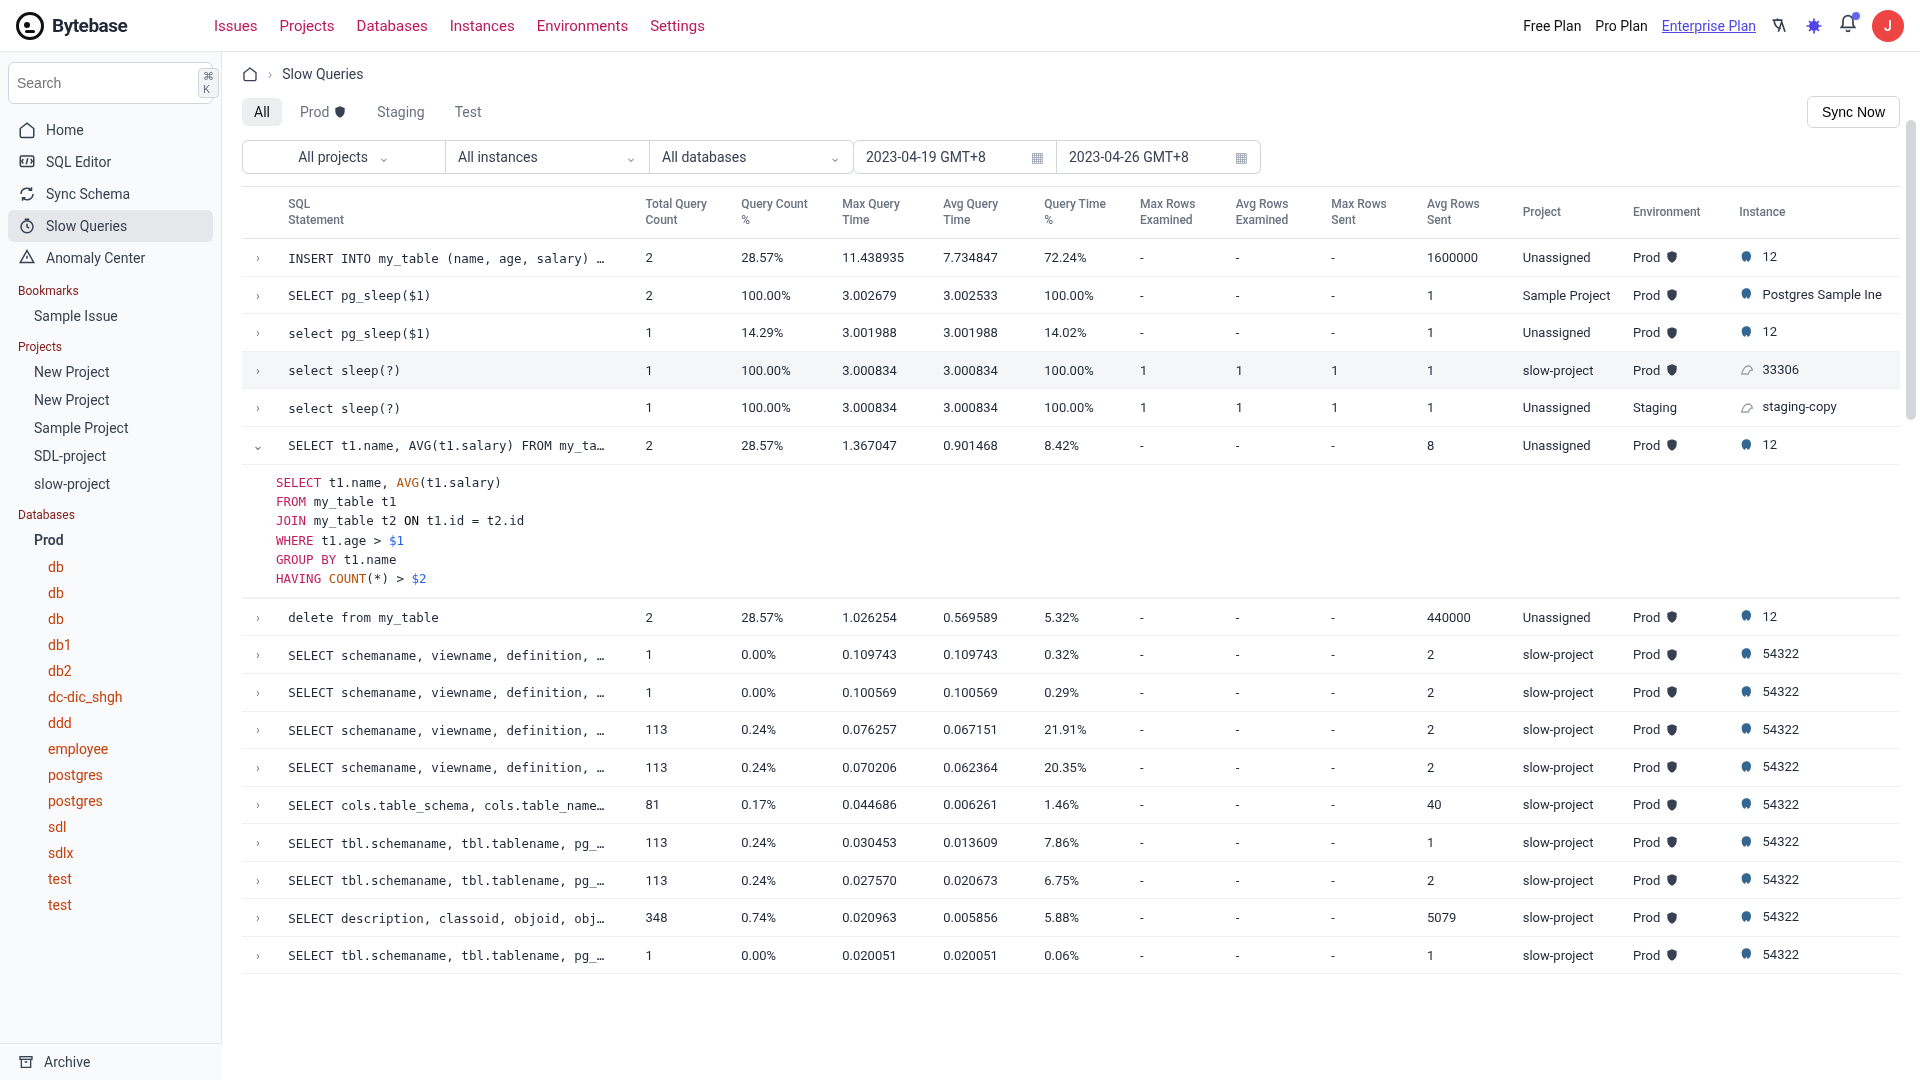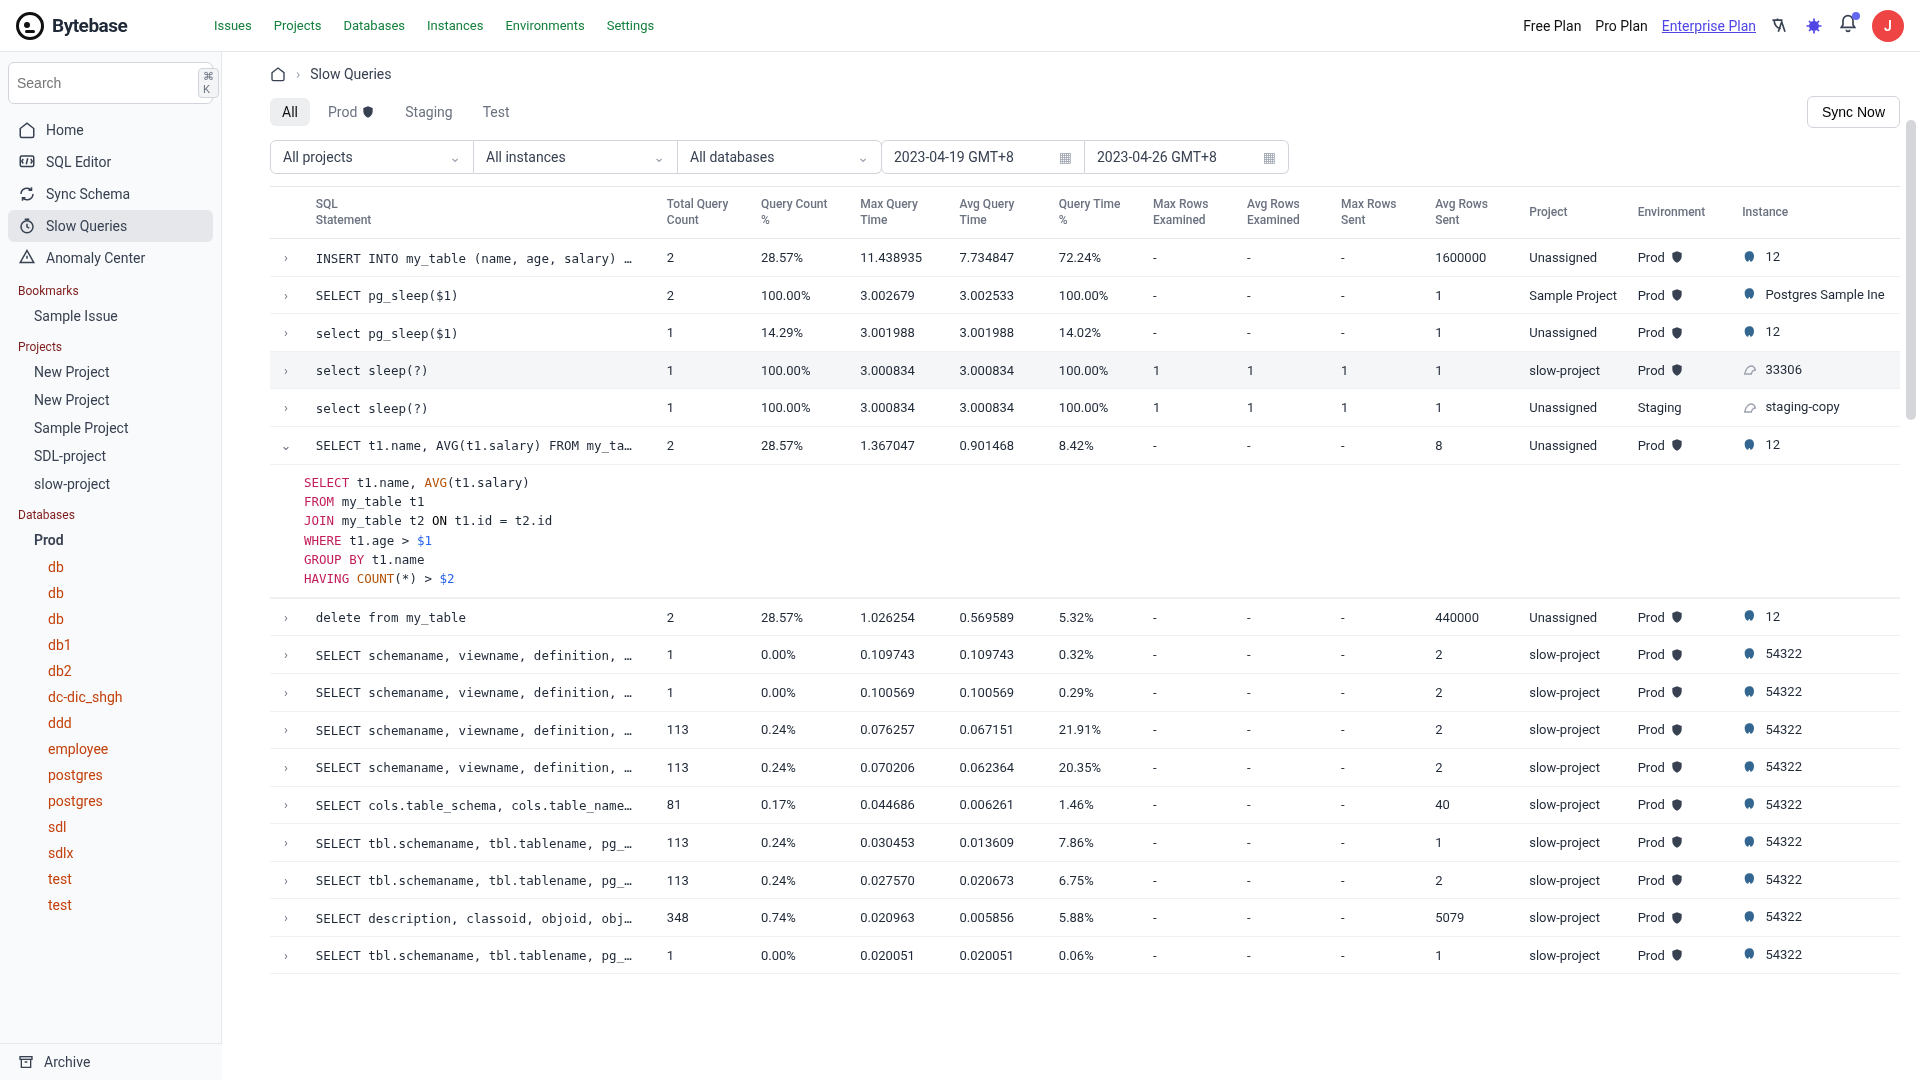--- a/index.html
+++ b/index.html
@@ -2,30 +2,30 @@
 <html><head>
 <meta charset="utf-8">
 <style>
 * { margin:0; padding:0; box-sizing:border-box; }
 body { font-family:-apple-system,BlinkMacSystemFont,"Segoe UI",Roboto,sans-serif; font-size:13px; color:#1f2937; background:#fff; width:1920px; height:1080px; overflow:hidden; }
 .topbar { display:flex; align-items:center; height:52px; padding:0 16px; border-bottom:1px solid #e5e7eb; }
 .logo { display:flex; align-items:center; gap:8px; width:198px; font-size:19px; font-weight:700; letter-spacing:-0.5px; }
 .logo-icon { width:28px; height:28px; border:3px solid #111; border-radius:50%; position:relative; display:flex; align-items:center; justify-content:center; }
 .logo-icon::before { content:""; width:6px; height:6px; background:#111; border-radius:50%; position:absolute; left:5px; top:7px; }
 .logo-icon::after { content:""; width:10px; height:3px; background:#111; border-radius:2px; position:absolute; bottom:4px; }
-.topnav { display:flex; gap:22px; font-size:13px; color:#15803d; }
+.topnav { display:flex; gap:22px; font-size:15px; color:#be185d; }
 .topnav span { cursor:pointer; }
 .top-right { margin-left:auto; display:flex; align-items:center; gap:14px; font-size:14px; }
 .top-right .link { color:#111; }
 .top-right .link-ul { color:#4f46e5; text-decoration:underline; }
 .icon16 { width:20px; height:20px; color:#374151; cursor:pointer; }
 .avatar { width:32px; height:32px; border-radius:50%; background:#ef4444; color:#fff; display:flex; align-items:center; justify-content:center; font-weight:600; font-size:14px; }
 .bell-wrap { position:relative; }
 .bell-wrap::after { content:""; position:absolute; top:-2px; right:-2px; width:8px; height:8px; background:#6366f1; border-radius:50%; }
-.layout { display:flex; height:calc(100% - 52px);gap:28px; }
+.layout { display:flex; height:calc(100% - 52px); }
 .sidebar { width:222px; background:#f9fafb; border-right:1px solid #e5e7eb; padding:10px 8px; overflow-y:auto; font-size:14px; }
 .search-box { display:flex; align-items:center; background:#fff; border:1px solid #d1d5db; border-radius:6px; padding:5px 8px; margin-bottom:10px; }
 .search-box input { border:none; outline:none; flex:1; font-size:14px; background:transparent; }
 .kbd { font-size:11px; color:#6b7280; background:#f3f4f6; border:1px solid #d1d5db; border-radius:4px; padding:1px 4px; }
 .side-item { display:flex; align-items:center; gap:10px; padding:7px 10px; border-radius:6px; color:#374151; cursor:pointer; }
 .side-item.active { background:#e5e7eb; }
 .side-section { font-size:12px; color:#7f1d1d; padding:10px 10px 4px; }
 .side-sub { padding:6px 10px 6px 26px; color:#374151; cursor:pointer; font-size:14px; }
 .side-sub2 { padding:5px 10px 5px 40px; color:#c2410c; cursor:pointer; font-size:14px; }
 .side-sub.bold { font-weight:600; }
@@ -33,21 +33,21 @@
 .main { flex:1; overflow:auto; position:relative; }
 .crumbs { display:flex; align-items:center; gap:10px; padding:14px 20px 8px; font-size:14px; color:#374151; }
 .crumbs .chev { color:#9ca3af; }
 .tabs-row { display:flex; align-items:center; padding:6px 20px 0; gap:10px; }
 .tabs { display:flex; gap:6px; }
 .tab { padding:6px 12px; border-radius:6px; font-size:14px; color:#6b7280; cursor:pointer; display:flex; align-items:center; gap:4px;justify-content:flex-end; }
 .tab.active { background:#eceef0; color:#111; }
 .sync-btn { margin-left:auto; border:1px solid #d1d5db; background:#fff; border-radius:6px; padding:7px 14px; font-size:14px; cursor:pointer; }
 .filters { display:flex; gap:0; padding:12px 20px; }
 .filter { border:1px solid #d1d5db; background:#fff; padding:8px 12px; font-size:14px; display:flex; align-items:center; justify-content:space-between; color:#374151; cursor:pointer; }
-.filter:first-child { border-radius:6px 0 0 6px; }
+.filter:first-child { border-radius:6px 0 0 6px;justify-content:center; }
 .filter + .filter { border-left:none; }
 .filter-group-end { border-radius:0 6px 6px 0; }
 .filter .caret { color:#9ca3af; margin-left:10px; }
 .filter.date { margin-left:0; }
 .filter.date .cal { color:#9ca3af; margin-left:18px; }
 .table-wrap { padding:0 20px 20px; }
 table { width:100%; border-collapse:collapse; font-size:13px; }
 thead th { text-align:left; font-weight:500; color:#6b7280; font-size:12px; padding:10px 8px; border-top:1px solid #e5e7eb; border-bottom:1px solid #e5e7eb; background:#fff; vertical-align:middle; line-height:1.3; }
 tbody td { padding:10px 8px; border-bottom:1px solid #f0f0f1; vertical-align:middle; white-space:nowrap; overflow:hidden; text-overflow:ellipsis; }
 tbody tr.sel td { background:#f5f6f7; }

